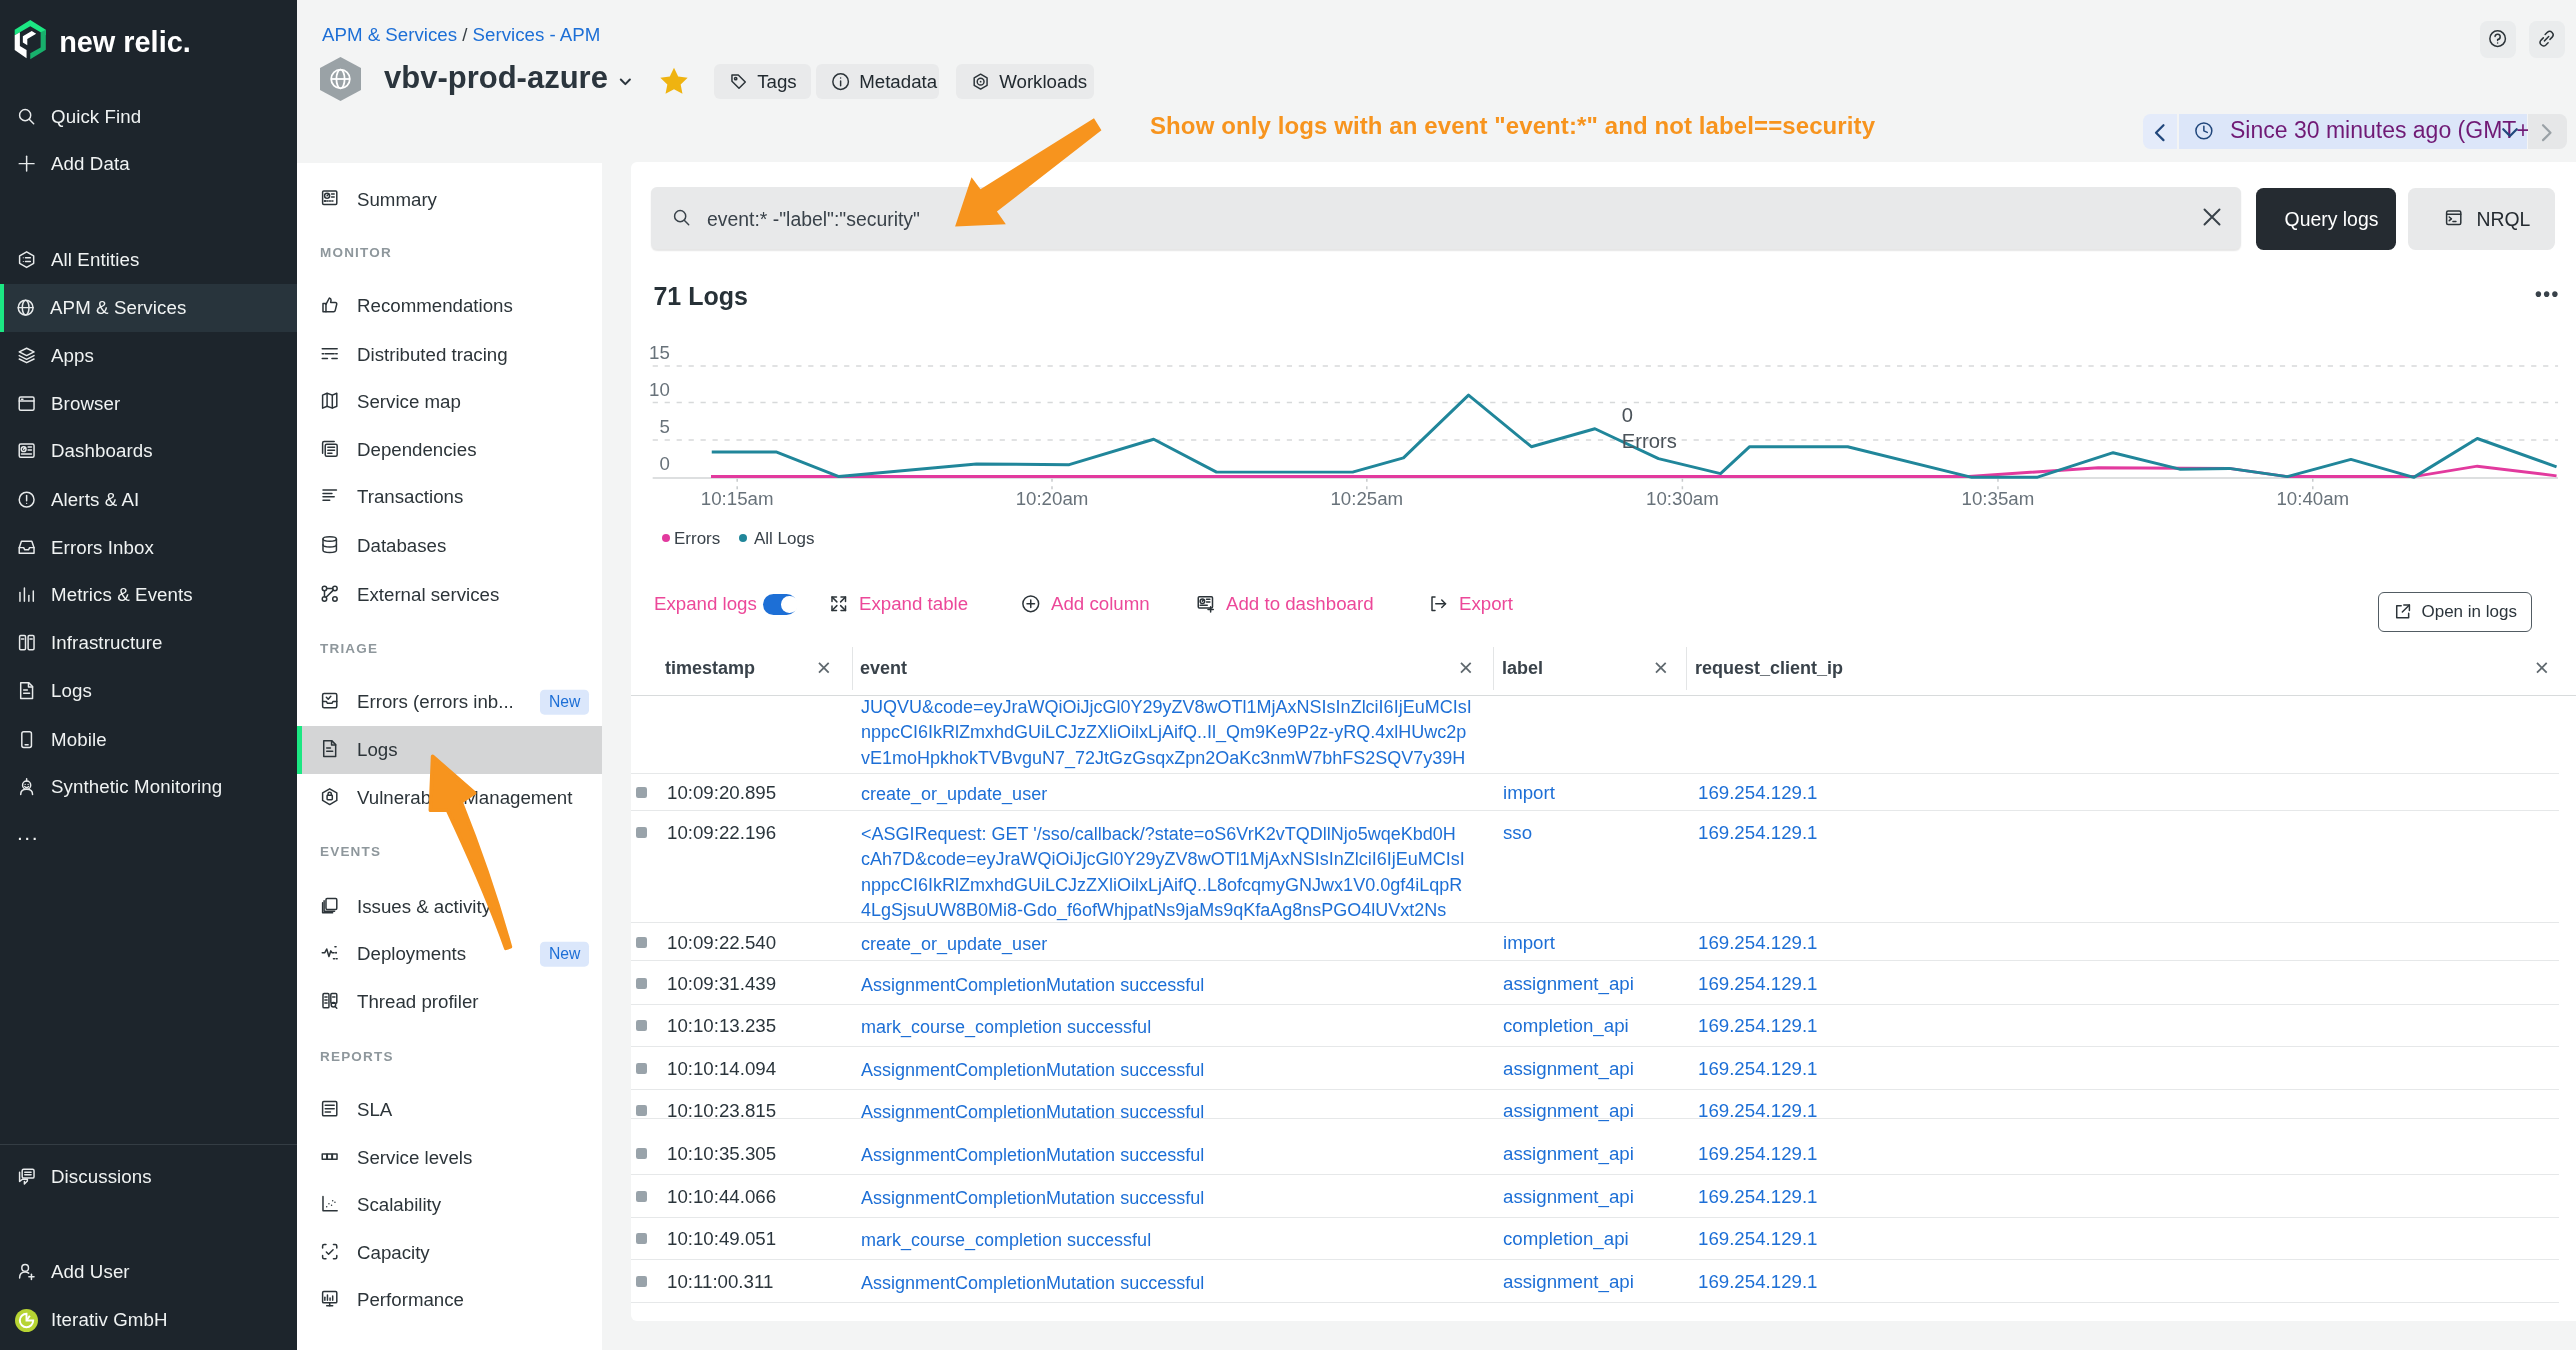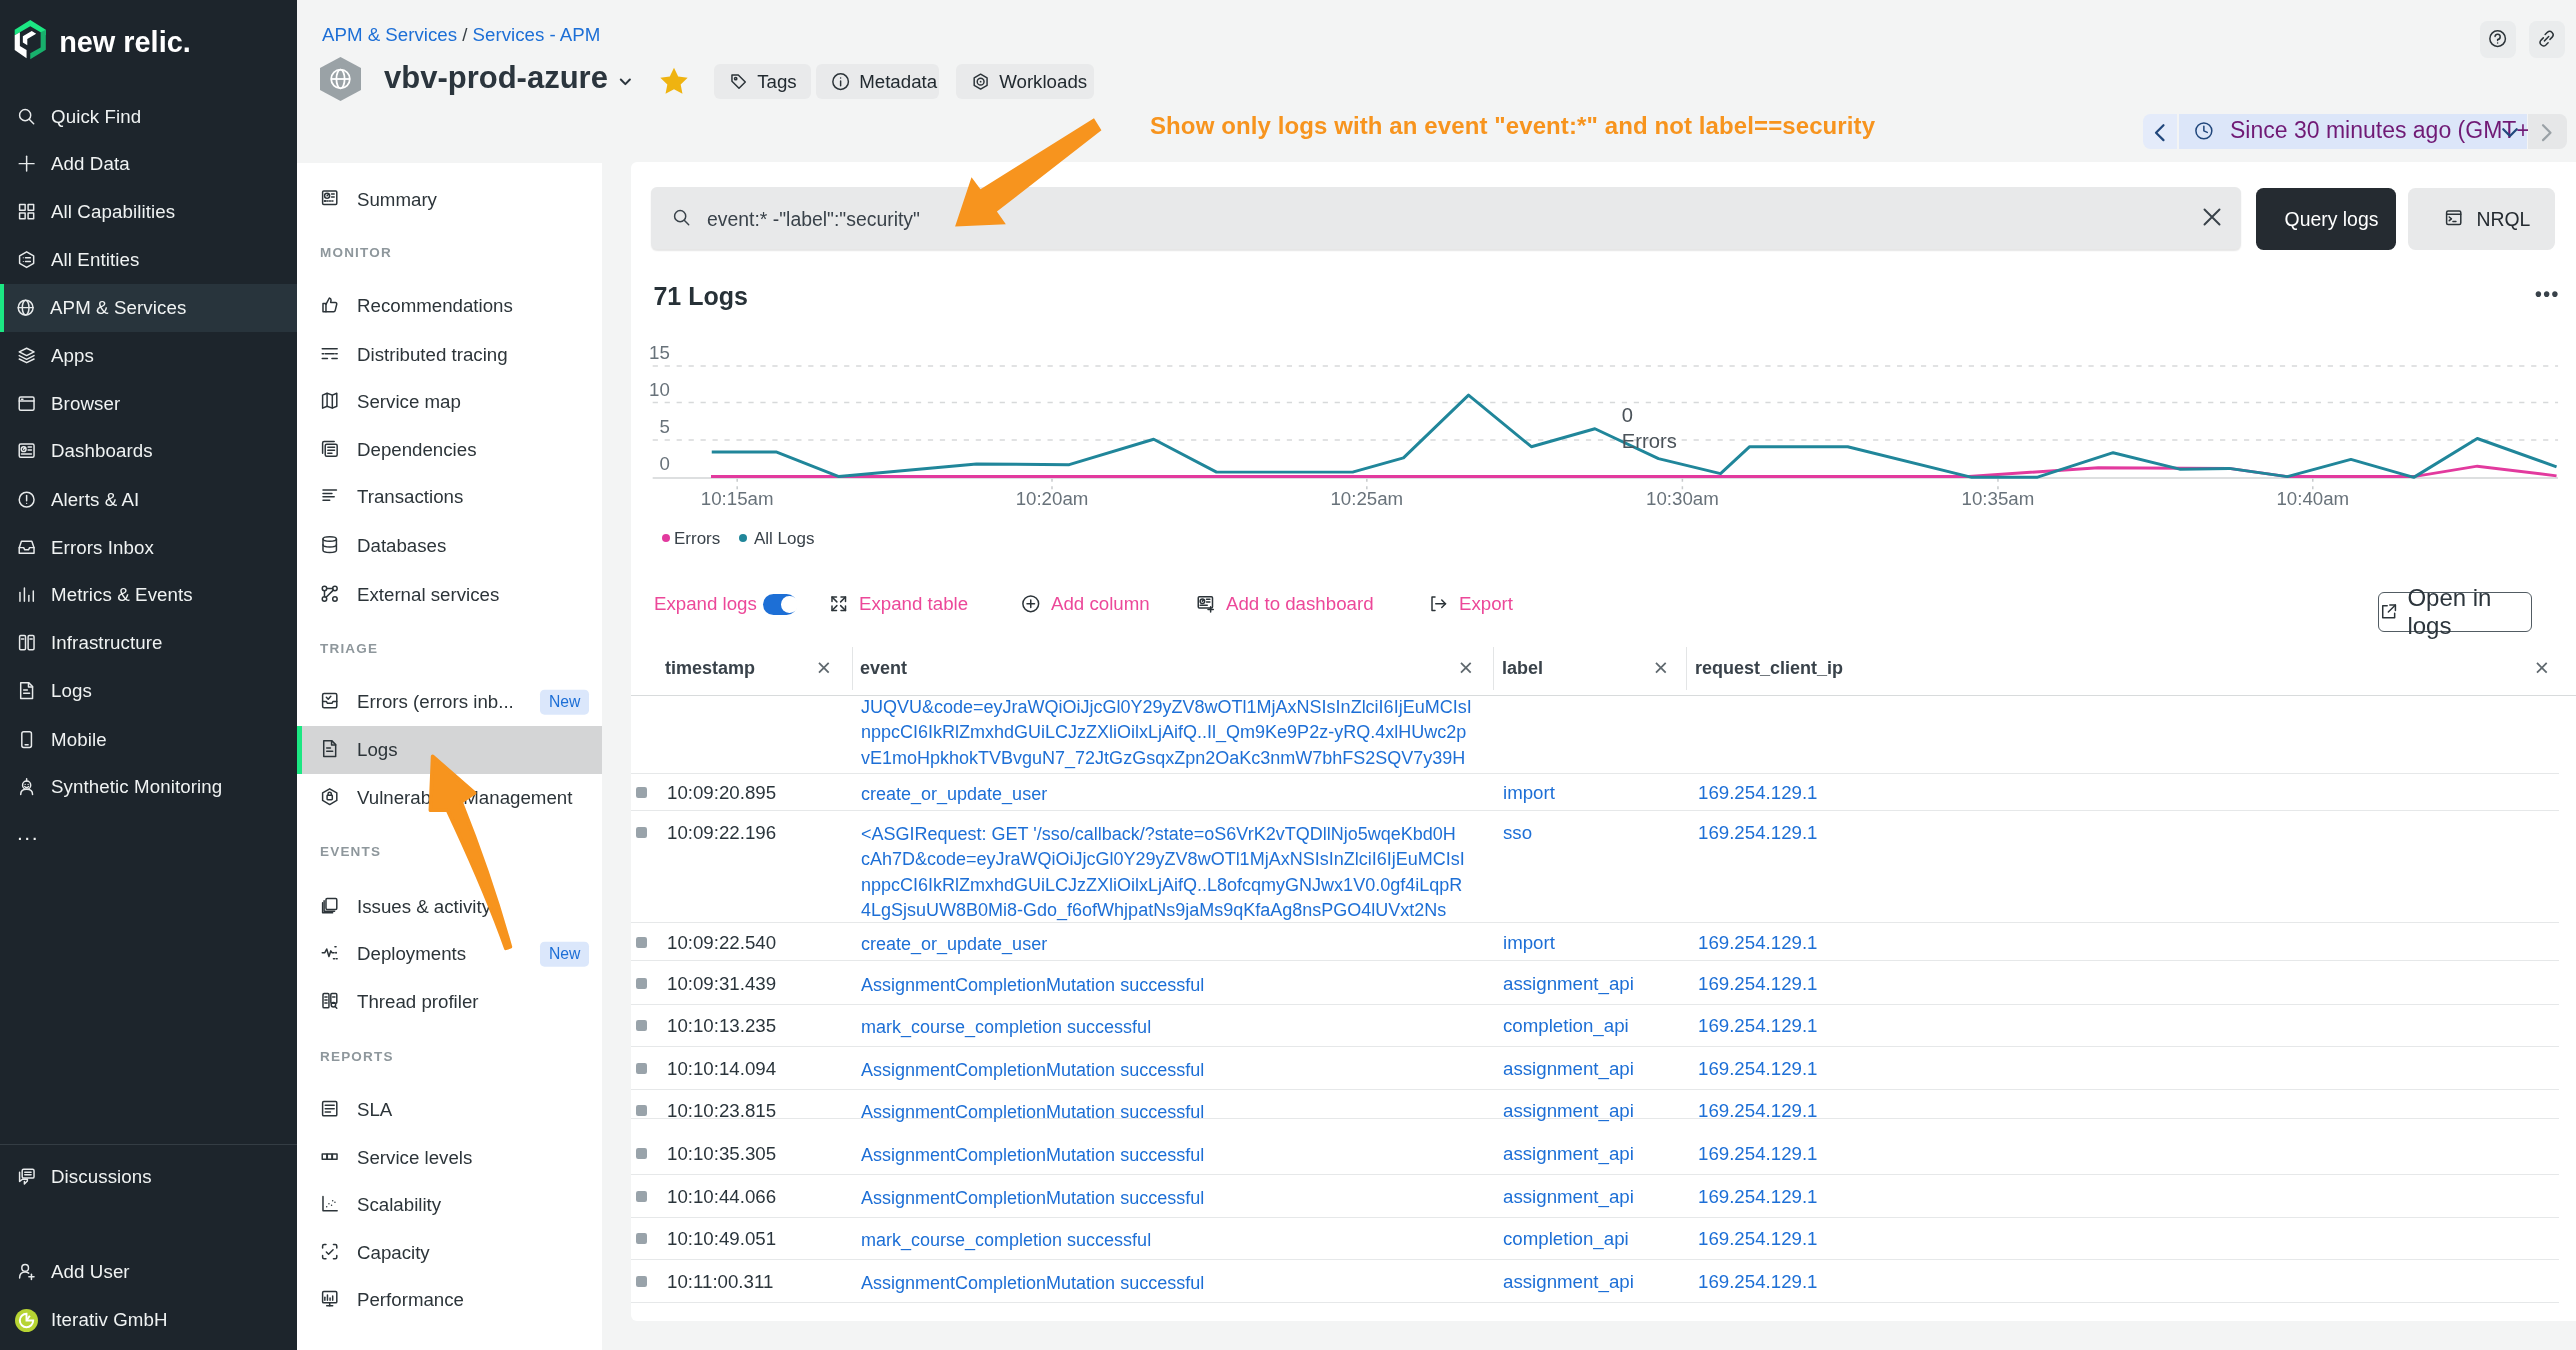--- a/index.html
+++ b/index.html
@@ -355,26 +355,20 @@
         <use href="#i-search"></use>
       </svg>
       <span class="t">Quick Find</span>
     </div>
   <div class="sbitem" style="top:140px">
       <svg class="sic" viewBox="0 0 27 27" width="20" height="20">
         <use href="#i-plus"></use>
       </svg>
       <span class="t">Add Data</span>
     </div>
-  <div class="sbitem" style="top:188px">
-      <svg class="sic" viewBox="0 0 27 27" width="20" height="20">
-        <use href="#i-grid"></use>
-      </svg>
-      <span class="t">All Capabilities</span>
-    </div>
   <div class="sbitem" style="top:236px">
       <svg class="sic" viewBox="0 0 27 27" width="20" height="20">
         <use href="#i-hexlist"></use>
       </svg>
       <span class="t">All Entities</span>
     </div>
   <div class="sbitem sel" style="top:284px">
       <svg class="sic" viewBox="0 0 27 27" width="20" height="20">
         <use href="#i-globe"></use>
       </svg>
@@ -715,21 +709,21 @@
       </svg>Expand table</div>
   <div class="toolitem" style="left:390px;top:431px"><svg class="sic sic2" viewBox="0 0 28 28" width="21" height="21">
         <use href="#i-addcol"></use>
       </svg>Add column</div>
   <div class="toolitem" style="left:565px;top:431px"><svg class="sic sic2" viewBox="0 0 28 28" width="21" height="21">
         <use href="#i-adddash"></use>
       </svg>Add to dashboard</div>
   <div class="toolitem" style="left:798px;top:431px"><svg class="sic sic2" viewBox="0 0 28 28" width="21" height="21">
         <use href="#i-export"></use>
       </svg>Export</div>
-  <div class="abs" style="left:1747px;top:430px;width:154px;height:40px;border:1.5px solid #525c63;border-radius:6px;display:flex;align-items:center;justify-content:center;gap:9px;font-size:24px;color:#2c353c"><svg class="sic sic2" style="width:19.4px;height:19.4px" viewBox="0 0 26 26" width="19.4" height="19.4">
+  <div class="abs" style="left:1747px;top:430px;width:154px;height:40px;border:1.5px solid #525c63;border-radius:6px;display:flex;align-items:center;justify-content:center;gap:9px;font-size:17px;color:#2c353c"><svg class="sic sic2" style="width:19.4px;height:19.4px" viewBox="0 0 26 26" width="19.4" height="19.4">
         <use href="#i-extlink"></use>
       </svg>Open in logs</div>
 
   <div class="abs" style="left:0;top:479px;width:1945px;height:55px;border-bottom:1.5px solid #d8dbdc">
     <div class="hcell" style="left:34px;top:16.5px">timestamp</div>
     <svg class="abs" style="left:185px;top:19.4px;width:15.7px;height:15.7px" viewBox="0 0 21 21">
         <path d="M4 4 L17 17 M17 4 L4 17" class="xicon"></path>
       </svg>
     <div class="abs" style="left:221px;top:6px;height:43px;border-left:1.5px solid #e3e5e6"></div>
     <div class="hcell" style="left:229px;top:16.5px">event</div>

